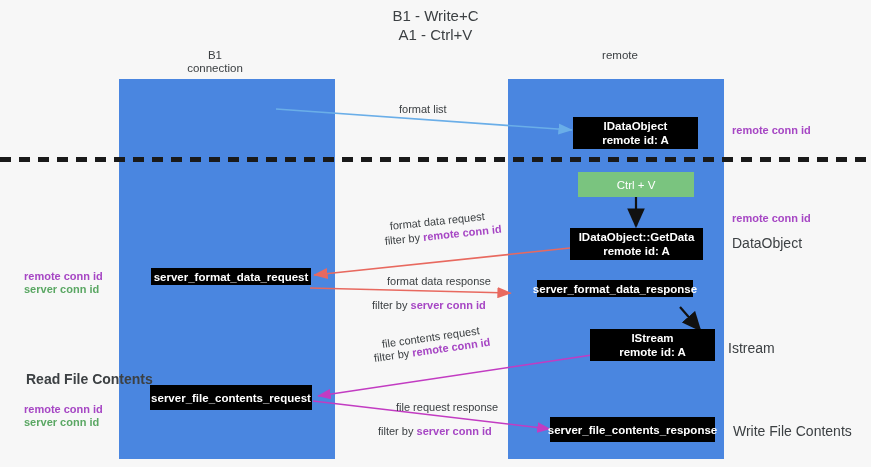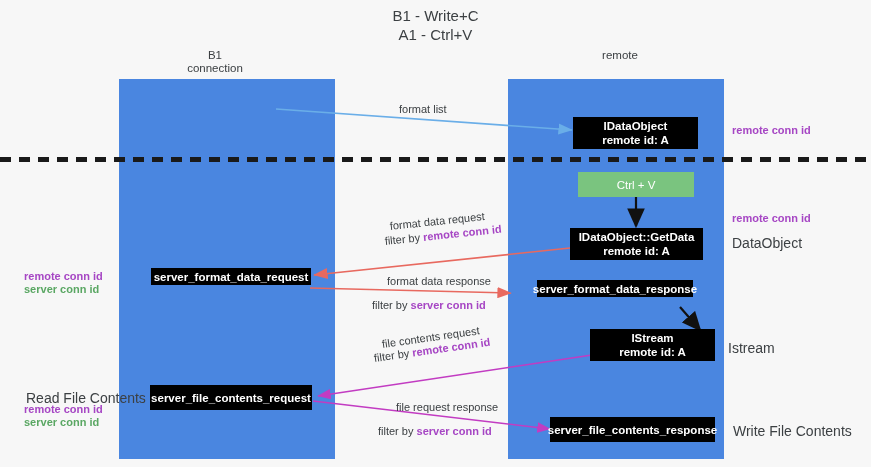--- a/index.html
+++ b/index.html
@@ -169,17 +169,17 @@
 
   <div class="conn-label purple" style="left:732px;top:123px;">remote conn id</div>
   <div class="conn-label purple" style="left:732px;top:211px;">remote conn id</div>
   <div class="side-label" style="left:732px;top:236px;">DataObject</div>
   <div class="side-label" style="left:728px;top:341px;">Istream</div>
   <div class="side-label" style="left:733px;top:424px;text-align:right;">Write File Contents</div>
 
   <div class="conn-label purple" style="left:24px;top:269px;">remote conn id</div>
   <div class="conn-label green-txt" style="left:24px;top:282px;">server conn id</div>
 
-  <div class="side-label" style="left:26px;top:391px;">Read File Contents</div>
+  <div class="side-label" style="left:26px;top:372px;font-weight:bold;">Read File Contents</div>
   <div class="conn-label purple" style="left:24px;top:402px;">remote conn id</div>
   <div class="conn-label green-txt" style="left:24px;top:415px;">server conn id</div>
 
 </div>
 
 </body></html>

